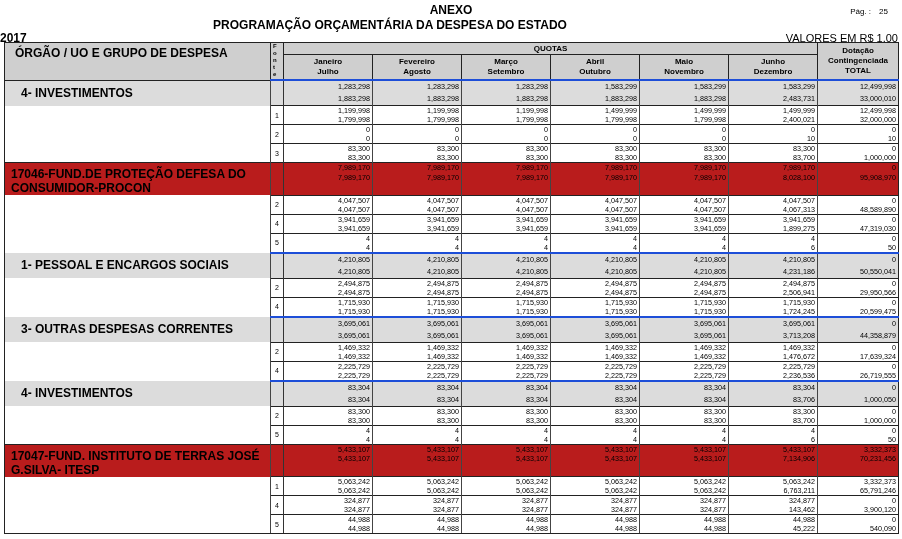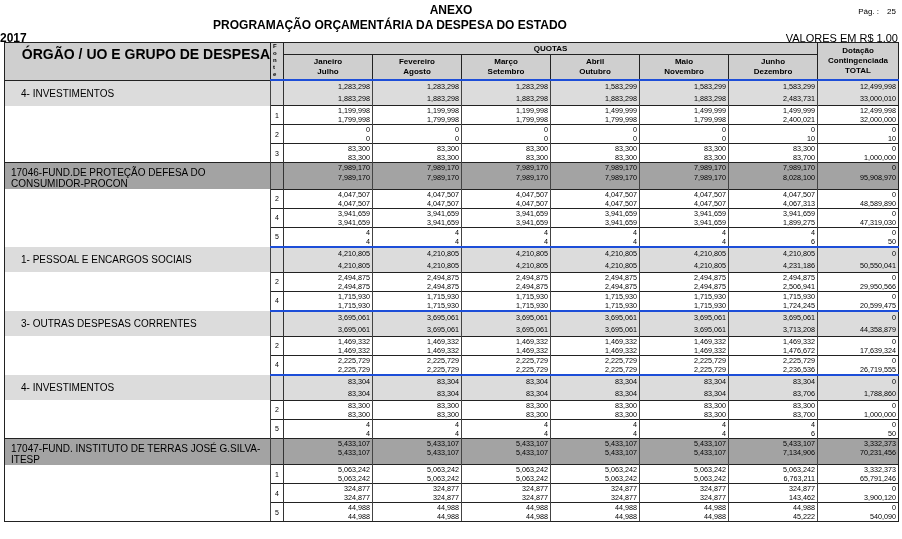--- a/index.html
+++ b/index.html
@@ -2,37 +2,37 @@
 <html><head>
 <meta charset="utf-8">
 <style>
   html, body { margin:0; padding:0; background:#ffffff; }
   body { width:902px; height:539px; position:relative; overflow:hidden;
          font-family:"Liberation Sans", sans-serif; color:#000; }
   .top { position:absolute; font-weight:bold; font-size:12px; }
   #anexo { left:0; width:902px; top:3px; text-align:center; }
   #prog  { left:0; width:780px; top:18px; text-align:center; }
   #year  { left:0; width:902px; top:31px; text-align:left; }
-  #pag   { right:6px; top:7px; font-weight:normal; font-size:8px; }
+  #pag   { right:14px; top:7px; font-weight:normal; font-size:8px; }
   #pag .num { margin-left:8px; }
   #valores { right:4px; top:32px; font-weight:normal; font-size:11px; }
 
   table { position:absolute; left:4px; top:42px; border-collapse:collapse;
           table-layout:fixed; width:894px; font-size:7.2px; }
   td, th { padding:0; }
   th { background:#cfcfcf; font-weight:bold; font-size:8px; border:1.5px solid #222; }
-  .h-orgao { text-align:right; vertical-align:top; padding:3px 0 0 10px; font-size:14px; }
+  .h-orgao { text-align:left; vertical-align:top; padding:3px 0 0 10px; font-size:12px; }
   .h-fonte { font-size:6px; line-height:7px; text-align:left; padding-left:2px; vertical-align:top; }
   .h-quotas { height:11px; }
   .h-month { height:24px; line-height:10px; }
   .h-total { line-height:10px; }
 
   tr.grp td { background:#dcdcdc; }
-  tr.org td { background:#a3a3a3; }
-  td.label { font-weight:normal; font-size:10px; vertical-align:top; padding-left:6px; border-left:1.5px solid #222; }
+  tr.org td { background:#b91c1c; }
+  td.label { font-weight:bold; font-size:12px; vertical-align:top; padding-left:6px; border-left:1.5px solid #222; }
   tr.grp td.label { padding-left:16px; vertical-align:middle; }
   tr.org td.label { border-top:1.5px solid #222; padding-top:4px; }
   tr.sub td.label { background:#fff; }
   td.fonte { text-align:left; padding-left:4px; border-left:1px solid #444; border-right:1.5px solid #333; vertical-align:middle; font-size:7px; }
   td.val { text-align:right; padding-right:2px; border-left:1px solid #444; border-right:1px solid #444; line-height:11px; vertical-align:top; }
   tr.sub td.val, tr.sub td.fonte { border-top:1.5px solid #222; line-height:9px; }
   tr.grp td.val, tr.grp td.fonte { border-top:2px solid #1d4ed8; line-height:12px;margin-top:32px; }
   tr.org td.val, tr.org td.fonte { border-top:1.5px solid #222; line-height:9.5px; }
   td.total { border-right:1.5px solid #222; }
   td.val span { display:block; }
@@ -571,21 +571,21 @@
         <td class="val">
           <span>83,304</span>
           <span>83,304</span>
         </td>
         <td class="val">
           <span>83,304</span>
           <span>83,706</span>
         </td>
         <td class="val total">
           <span>0</span>
-          <span>1,788,860</span>
+          <span>1,000,050</span>
         </td>
       </tr>
       <tr class="sub">
         <td class="label"></td>
         <td class="fonte">2</td>
         <td class="val">
           <span>83,300</span>
           <span>83,300</span>
         </td>
         <td class="val">

